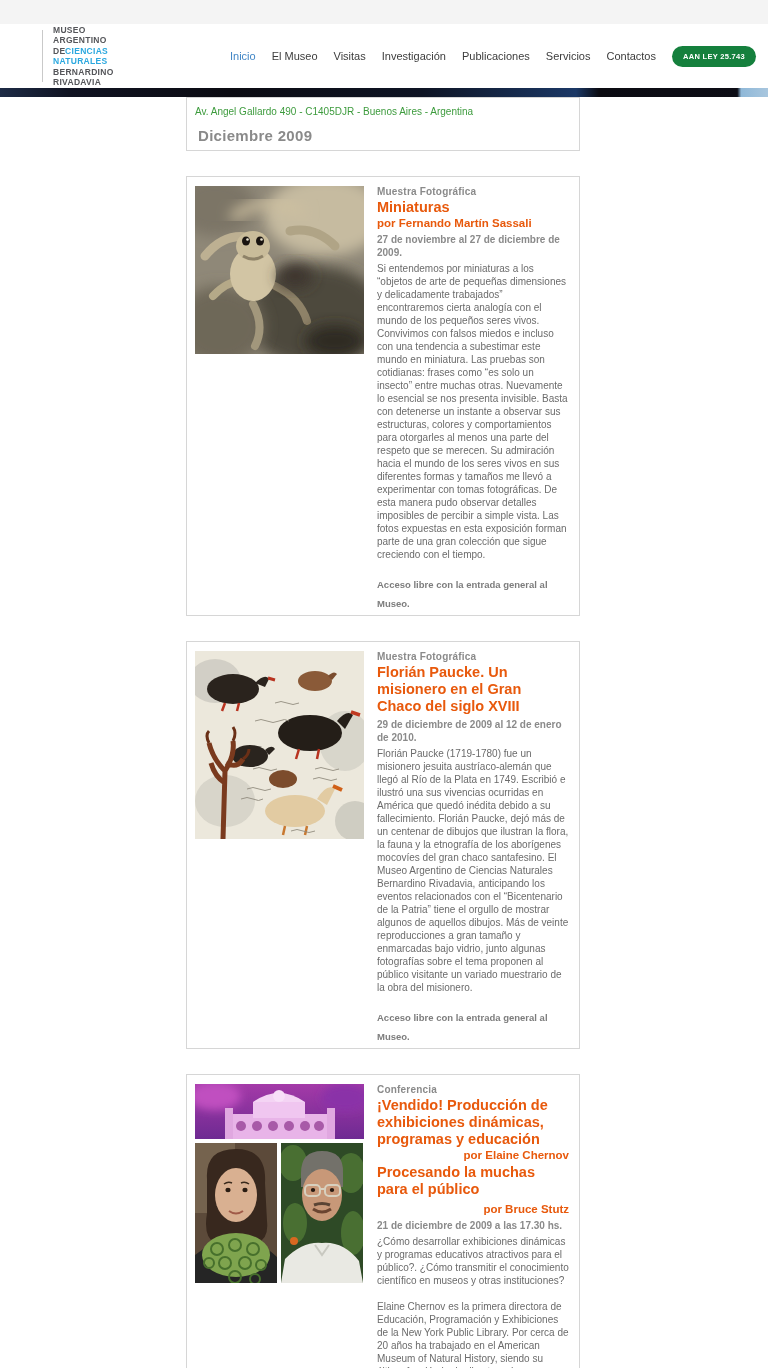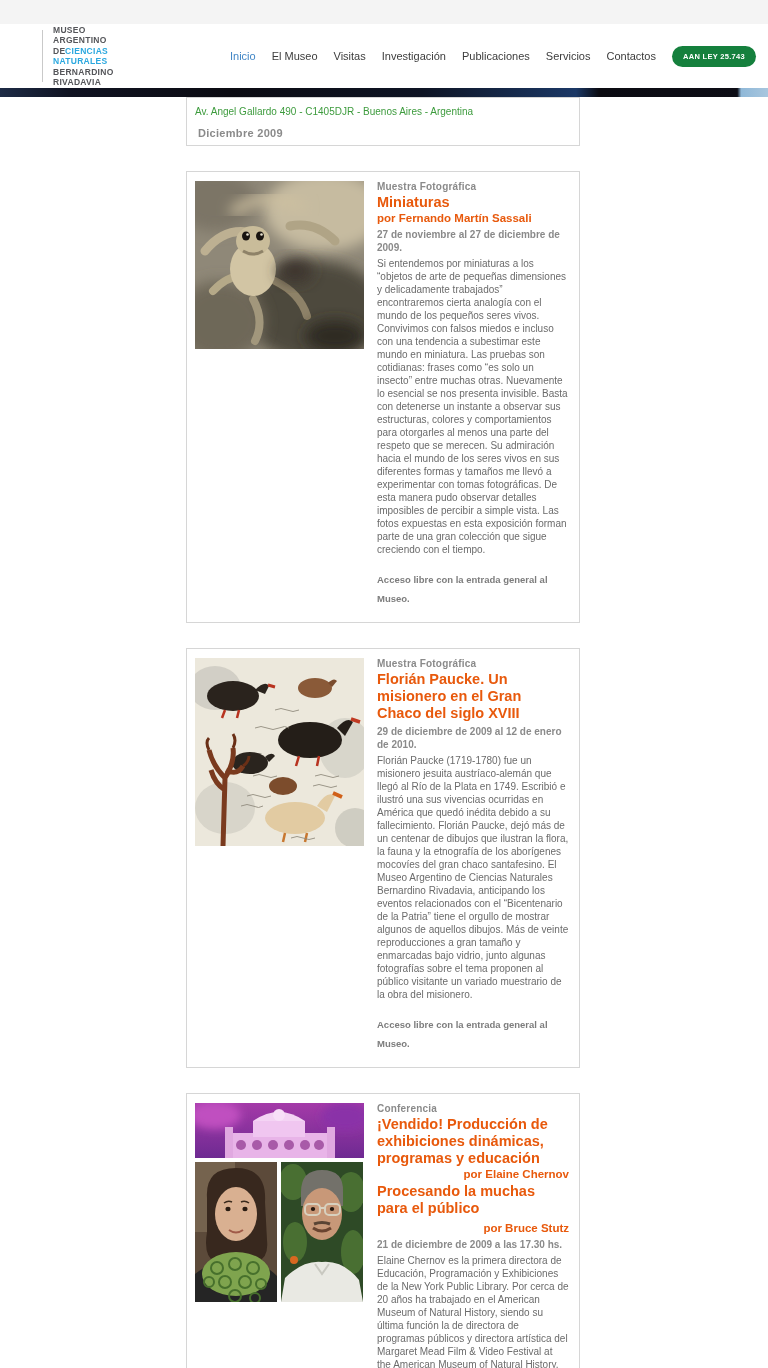--- a/index.html
+++ b/index.html
@@ -32,23 +32,23 @@
 
   .dark-strip { height:9px;
     background:linear-gradient(90deg,#1d2b46 0%,#101322 9%,#0b0b12 30%,#0e1424 55%,#1b3866 75%,#0b0b12 78%,#0d0d16 96%,#8fb8d8 96.5%,#a8c6de 100%); }
 
   
   .column { width:394px; margin-left:186px; padding-bottom:0; border-bottom:3px solid #15151f; }
   .box { border:1px solid #d6d6d6; background:#fff; margin-bottom:5px; }
 
   .address-box { padding:7px 10px 6px 8px; }
   .green-line { color:#3d9b3d; font-size:10px; line-height:13px; }
-  .issue-title { color:#8a8a8a; font-weight:bold; font-size:11px; margin-top:9px; margin-left:3px; letter-spacing:.3px; }
-
-  .event-box { display:flex; padding:9px 8px 14px 8px;margin-top:25px; }
+  .issue-title { color:#8a8a8a; font-weight:bold; font-size:15px; margin-top:9px; margin-left:3px; letter-spacing:.3px; }
+
+  .event-box { display:flex; padding:9px 8px 2px 8px;margin-top:25px; }
   .img-col { width:169px; flex:0 0 169px; }
   .img-col svg { display:block; }
   .etext { flex:1; padding-left:13px; padding-right:2px; }
 
   .kind  { font-size:10px; font-weight:bold; color:#8a8a8a; letter-spacing:.2px; }
   .title { font-size:14.5px; font-weight:bold; color:#e8590c; line-height:17px; margin-top:2px; }
   .byline { font-size:11.5px; font-weight:bold; color:#e8590c; line-height:14px; }
   .byline.right { text-align:right; }
   .date  { font-size:10px; font-weight:bold; color:#8a8a8a; line-height:13px; margin-top:3px; }
   .body-text { font-size:10px; color:#6b6b6b; line-height:13px; margin-top:3px; }
@@ -272,18 +272,19 @@
         </svg>
       </div>
     </div>
     <div class="etext">
       <div class="kind">Conferencia</div>
       <div class="title">¡Vendido! Producción de exhibiciones dinámicas, programas y educación</div>
       <div class="byline right">por Elaine Chernov</div>
       <div class="title">Procesando la muchas para el público</div>
       <div class="byline right" style="margin-top:4px">por Bruce Stutz</div>
       <div class="date">21 de diciembre de 2009 a las 17.30 hs.</div>
+      <div class="body-text">¿Cómo desarrollar exhibiciones dinámicas y programas educativos atractivos para el público?. ¿Cómo transmitir el conocimiento científico en museos y otras instituciones?</div>
       <div class="body-text">Elaine Chernov es la primera directora de Educación, Programación y Exhibiciones de la New York Public Library. Por cerca de 20 años ha trabajado en el American Museum of Natural History, siendo su última función la de directora de programas públicos y directora artística del Margaret Mead Film &amp; Video Festival at the American Museum of Natural History. Se desempeñó como curadora del Flaherty Film Seminar en 2001. Actualmente está trabajando en un proyecto a gran escala sobre la historia de la ciencia y el cine en los EEUU.</div>
 
     </div>
   </section>
 
 </div>
 
 </body></html>

